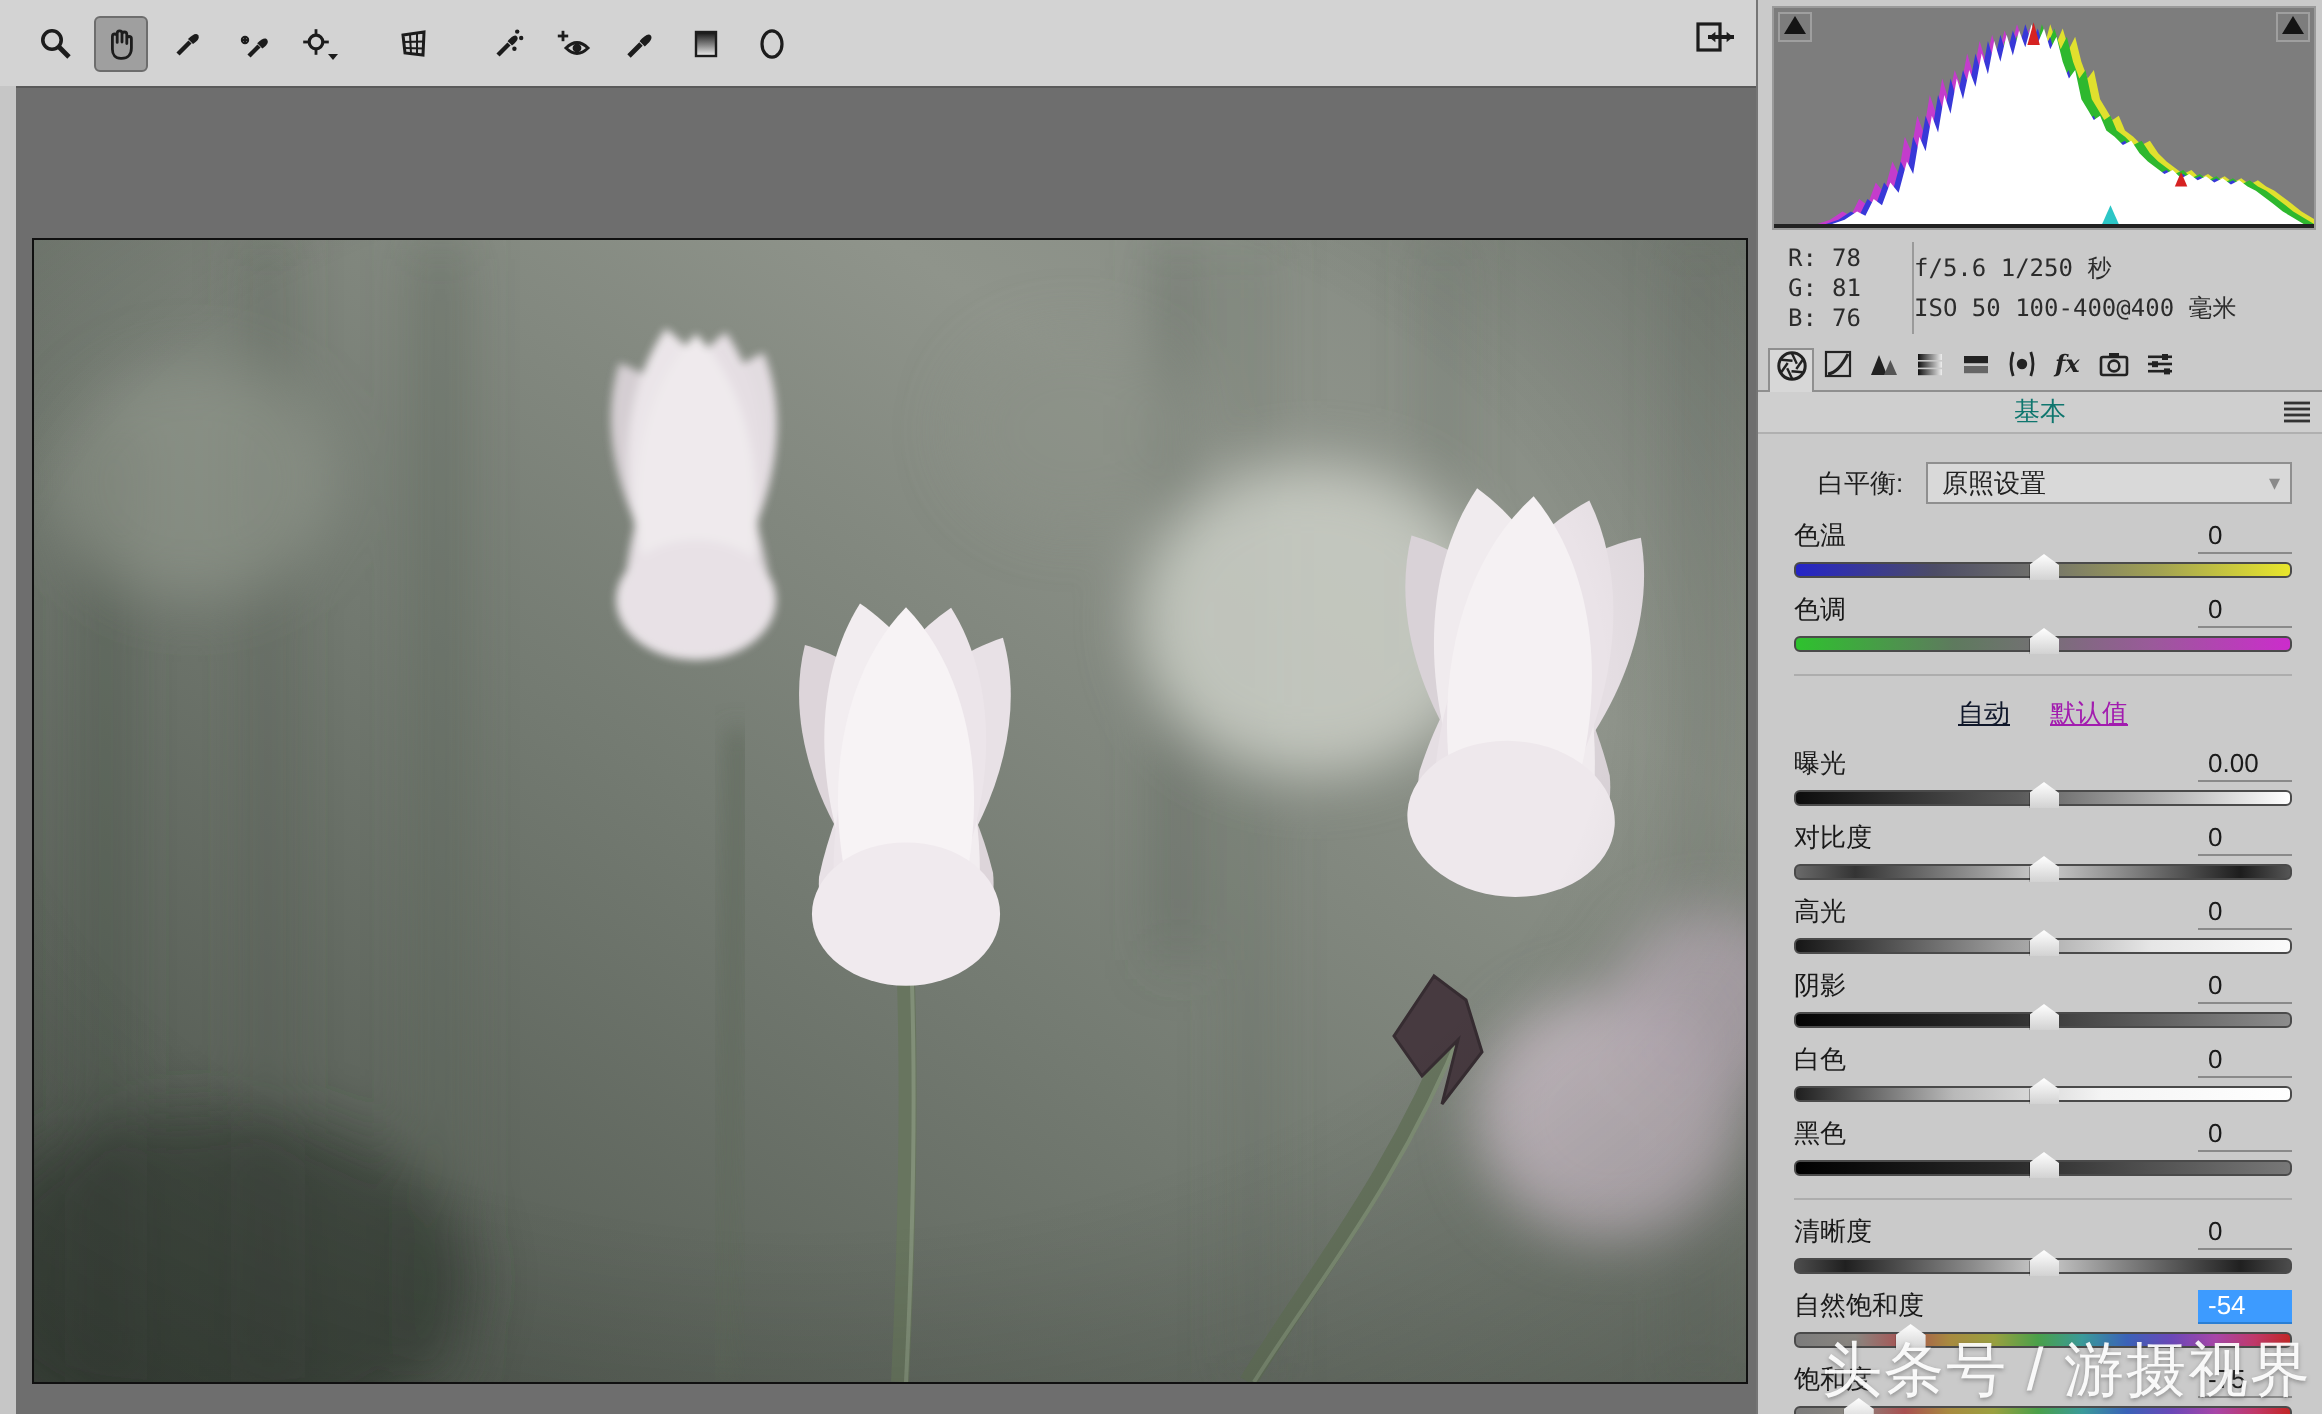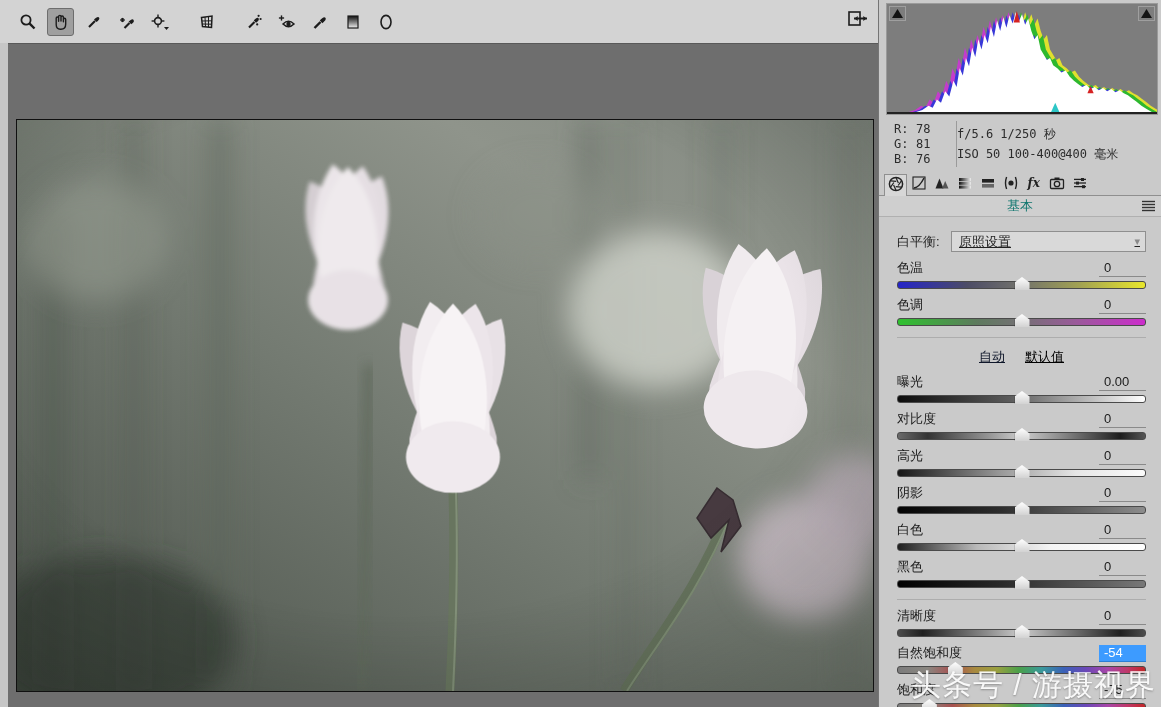--- a/index.html
+++ b/index.html
@@ -37,22 +37,22 @@
 
   .tabs { display:flex; height:22px; margin-top:5px; padding-left:5px; border-bottom:1px solid #8f8f8f; align-items:flex-end; }
   .tab { width:23px; height:21px; display:flex; align-items:center; justify-content:center; }
   .tab.sel { background:#d7d7d7; border:1px solid #8f8f8f; border-bottom:none; height:22px; margin-bottom:-1px; }
 
   .phead { position:relative; height:21px; background:#cfcfcf; border-bottom:1px solid #b0b0b0; display:flex; align-items:center; justify-content:center; font-size:13px; color:#0f766e; }
   .phead .pmenu { position:absolute; right:6px; top:4px; }
 
   .controls { padding:0 15px 0 18px; }
   .wbrow { display:flex; align-items:center; margin-top:14px; font-size:13px; color:#1e1e1e; }
-  .wbrow .wblabel { width:54px; }
-  .wbsel { flex:1; height:21px; background:#d9d9d9; border:1px solid #8f8f8f; display:flex; align-items:center; justify-content:space-between; padding:0 5px 0 7px; font-size:13px; color:#222;text-decoration:underline; }
+  .wbrow .wblabel { width:54px;margin-left:12px; }
+  .wbsel { flex:1; height:21px; background:#d9d9d9; border:1px solid #8f8f8f; display:flex; align-items:center; justify-content:space-between; padding:0 5px 0 7px; font-size:13px; color:#222; }
   .wbsel .chev { color:#8a8a8a; font-size:11px; }
 
   .srow { margin-top:9px; }
   .srow .top { display:flex; justify-content:space-between; align-items:flex-end; height:16px; font-size:13px; color:#1a1a1a;gap:33px; }
   .sval { width:47px; border-bottom:1px solid #8a8a8a; padding:0 2px 1px 5px; }
   .sval.hl { background:#3d9bff; color:#fff; border-bottom:1px solid #2b7fd4; }
   .track { position:relative; margin-top:4px; height:8px; border:1px solid #4a4a4a; border-radius:3px; }
   .thumb { position:absolute; top:-5px; width:15px; height:13px; margin-left:-7px;
     background:linear-gradient(#ffffff,#d2d2d2);
     clip-path:polygon(50% 0,100% 42%,100% 100%,0 100%,0 42%);
@@ -63,21 +63,21 @@
   .t-contrast { background:linear-gradient(90deg,#6a6a6a,#343434 12%,#9a9a9a 38%,#cecece 50%,#8a8a8a 66%,#1d1d1d 90%,#555); }
   .t-highlights { background:linear-gradient(90deg,#161616,#9a9a9a 42%,#e6e6e6 72%,#fbfbfb); }
   .t-shadows { background:linear-gradient(90deg,#040404,#2e2e2e 42%,#8c8c8c); }
   .t-whites { background:linear-gradient(90deg,#1f1f1f,#b9b9b9 32%,#f4f4f4 62%,#ffffff); }
   .t-blacks { background:linear-gradient(90deg,#000,#282828 42%,#787878); }
   .t-clarity { background:linear-gradient(90deg,#4c4c4c,#202020 10%,#8c8c8c 36%,#cccccc 50%,#8c8c8c 64%,#202020 90%,#4c4c4c); }
   .t-rainbow { background:linear-gradient(90deg,#7c7c7c 0%,#8a8680 12%,#a85050 22%,#a88a40 31%,#9aa040 40%,#4aa04a 49%,#3a9a9a 58%,#3a62b8 67%,#6a48b8 76%,#a846a8 85%,#c03868 93%,#c22626 100%); }
   .divider { border-top:1px solid #adadad; margin:11px 0 1px 0; }
   .autorow { display:flex; justify-content:center; gap:20px; margin-top:10px; font-size:13px; }
   .autorow .lnk { text-decoration:underline; color:#0f172a; }
-  .autorow .lnk.dim { color:#000000; }
+  .autorow .lnk.dim { color:#a21caf; }
 
   .watermark { position:absolute; right:5px; bottom:1px; z-index:20; font-size:30px; letter-spacing:1px;
     color:rgba(255,255,255,0.93); text-shadow:0 1px 2px rgba(90,90,90,0.55); }
 </style>
 </head>
 <body>
 
 <div class="app">
 
   <div class="toolbar">

